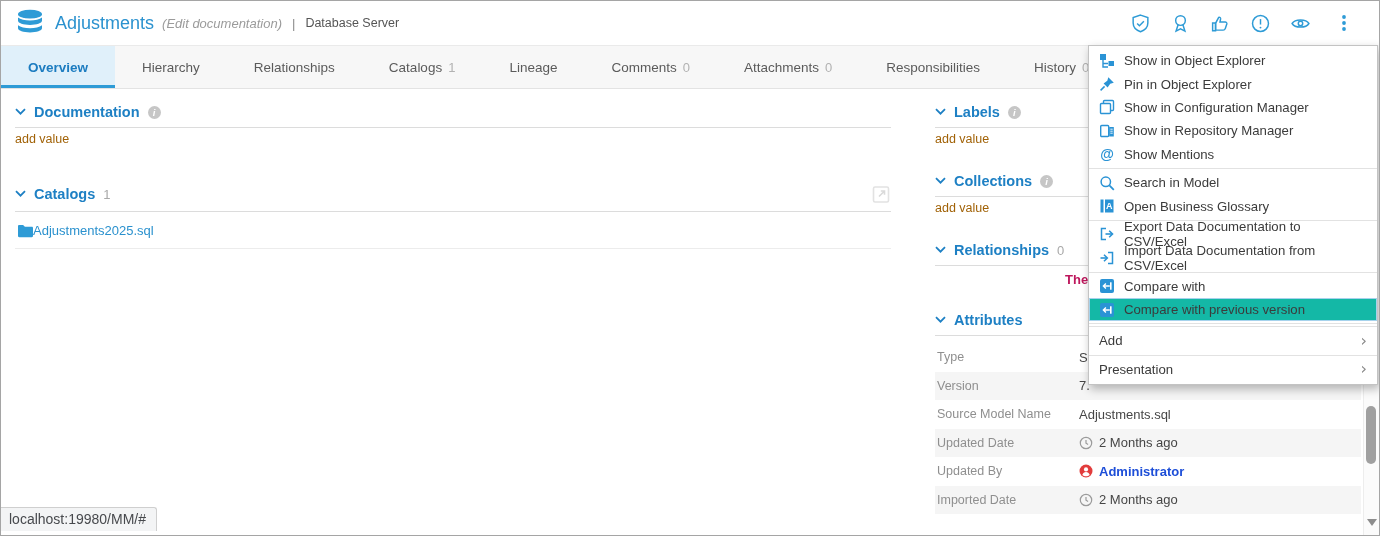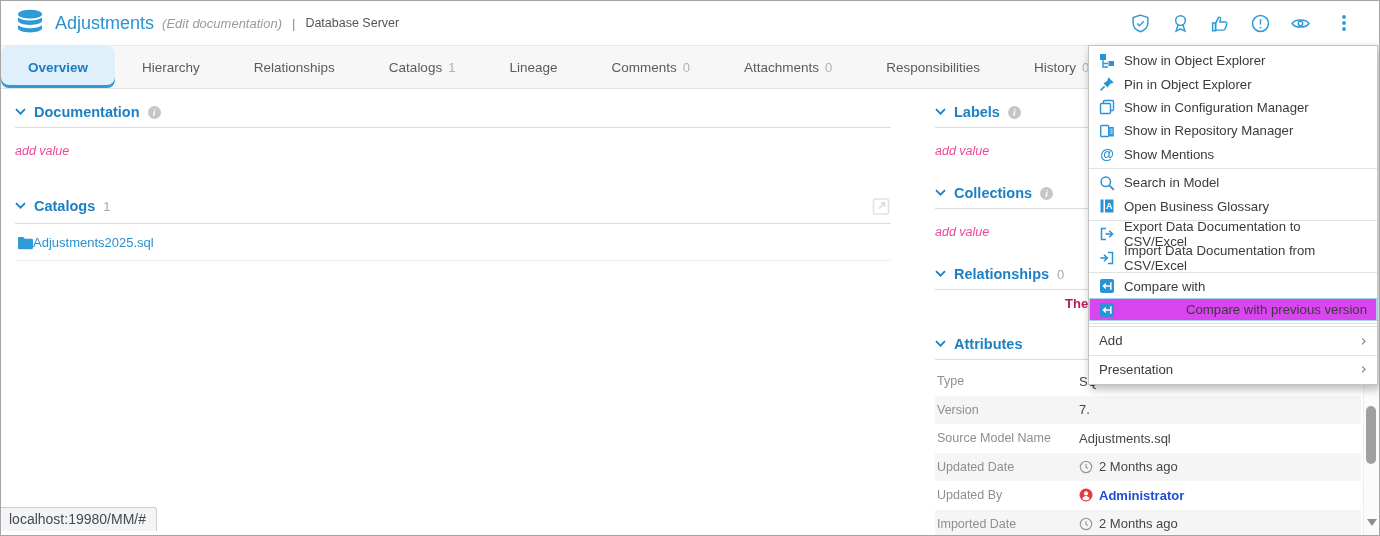--- a/index.html
+++ b/index.html
@@ -23,34 +23,34 @@
   .action-btn { width:22px; height:22px; display:flex; align-items:center; justify-content:center; cursor:pointer; }
   .action-btn svg { stroke:#2e9bd6; fill:none; stroke-width:1.4; }
   .kebab { margin-left:4px; }
   
   .tabbar {
     position:absolute; top:45px; left:0; right:0; height:43px; background:#f7f7f7;
     border-bottom:1px solid #e3e3e3; display:flex; align-items:stretch;
   }
   .tab { padding:0 27px; display:flex; align-items:center; font-size:13.5px; color:#5b5b5b; cursor:pointer; }
   .tab .count { color:#b2b2b2; margin-left:6px; font-size:13px; }
-  .tab.active { background:#e0f0fa; color:#1c7cc0; font-weight:bold; box-shadow:inset 0 -3px 0 #2e9bd6;border-radius:8px; }
+  .tab.active { background:#e0f0fa; color:#1c7cc0; font-weight:bold; box-shadow:inset 0 -3px 0 #2e9bd6; }
   
   .col-left  { position:absolute; left:14px;  top:88px; width:876px; }
   .col-right { position:absolute; left:934px; top:88px; width:426px; }
   .sec-head { display:flex; align-items:center; gap:8px; }
   .sec-title { font-size:14.5px; font-weight:bold; color:#1e80c4; }
   .sec-count { font-size:13px; color:#a9a9a9; }
   .chev { display:flex; cursor:pointer; }
   .info-badge {
     width:13px; height:13px; border-radius:50%; background:#c6c6c6; color:#fff;
     font-size:9.5px; line-height:13px; text-align:center; font-style:italic; font-weight:bold;
   }
   .sec-rule { border-top:1px solid #dcdcdc; margin-top:7px; }
-  .add-value { font-size:12.5px; font-style:italic; color:#ec4899; margin-top:16px; cursor:text; }
+  .add-value { font-size:12.5px; color:#a16207; margin-top:4px; cursor:text; }
   .mt-doc { margin-top:15px; }
   .expand-btn { margin-left:auto; cursor:pointer; display:flex; }
   .catalog-row {
     display:flex; align-items:center; gap:0; padding:11px 2px 10px 2px;
     border-bottom:1px solid #ececec;
   }
   .catalog-link { font-size:13px; color:#2a91ce; cursor:pointer; text-decoration:none; }
   .empty-frag { position:absolute; left:130px; margin-top:6px; font-size:13px; font-weight:bold; color:#be185d; }
   
   .attr-table { margin-top:7px; }
@@ -60,21 +60,21 @@
   .attr-value { font-size:13px; color:#464646; display:flex; align-items:center; gap:6px; }
   .attr-value.link { color:#1d4ed8; cursor:pointer;font-weight:bold; }
   
   .context-menu {
     position:absolute; left:1087px; top:44px; width:290px; background:#fff;
     border:1px solid #c3c3c3; box-shadow:2px 4px 9px rgba(0,0,0,.28);
     padding:3px 0; z-index:50; font-size:13.2px; color:#3b3b3b;
   }
   .menu-item { height:23.4px; display:flex; align-items:center; padding:0 10px; gap:9px; cursor:pointer; }
   .menu-item .mi-icon { width:16px; height:16px; flex:none; display:flex; align-items:center; justify-content:center; }
-  .menu-item.highlight { background:#d946ef; box-shadow:inset 0 0 0 1px #a6d2ec;justify-content:space-between; }
+  .menu-item.highlight { background:#14b8a6; box-shadow:inset 0 0 0 1px #a6d2ec; }
   .menu-sep { border-top:1px solid #e2e2e2; margin:2px 0; }
   .submenu-arrow { margin-left:auto; color:#8a8a8a; font-size:16px; line-height:1; font-family:"DejaVu Sans", sans-serif; }
   .at-glyph { color:#2a93d5; font-weight:bold; font-size:14px; }
   
   .scroll-track {
     position:absolute; top:44px; right:0; bottom:0; width:16px;
     background:#fbfbfb; border-left:1px solid #ededed; z-index:10;
   }
   .scroll-thumb { position:absolute; right:3px; top:361px; width:10px; height:58px; background:#a0a0a0; border-radius:5px; }
   .scroll-down {

